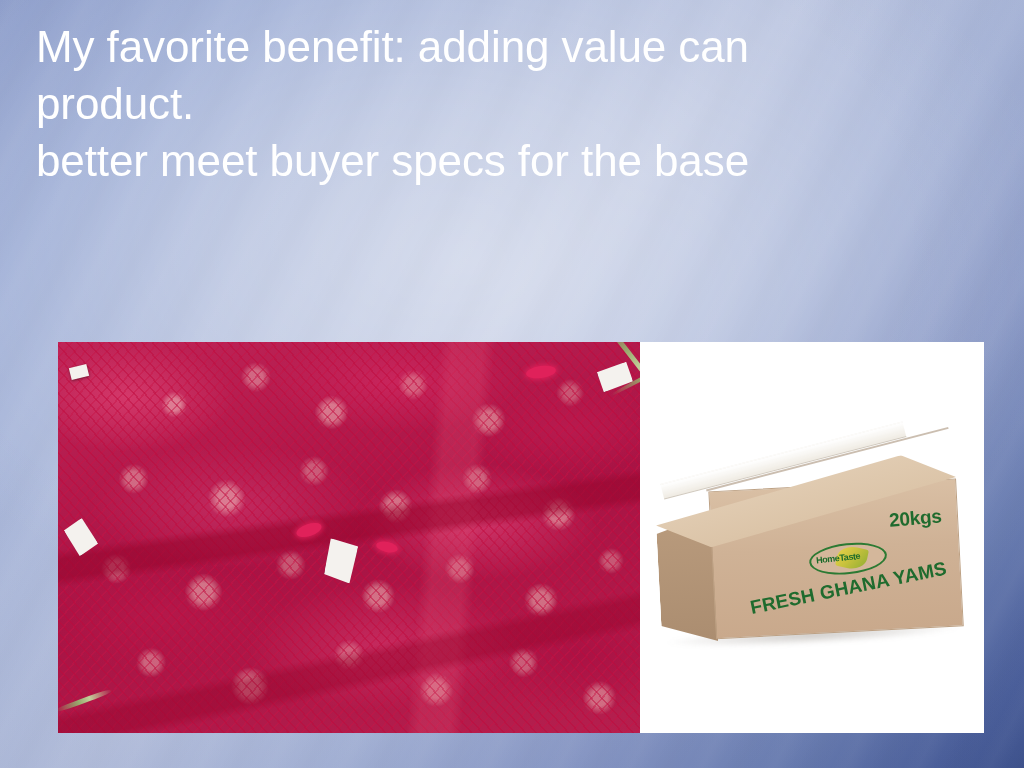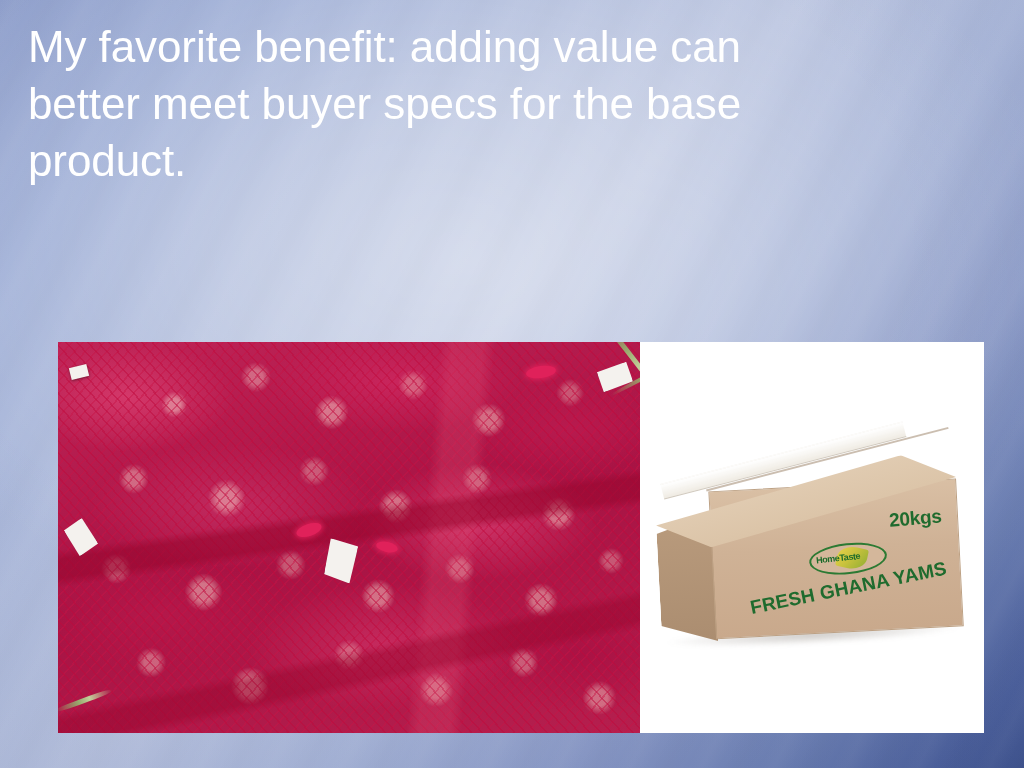--- a/index.html
+++ b/index.html
@@ -51,21 +51,21 @@
     pointer-events: none;
     background: radial-gradient(ellipse 120% 110% at 40% 30%,
       rgba(255,255,255,0.0) 40%,
       rgba(40,60,120,0.10) 78%,
       rgba(30,50,110,0.26) 100%);
   }
 
   
   .title-block {
     position: absolute;
-    left: 28px;
+    left: 36px;
     top: 18px;
     width: 900px;
   }
   .title-line {
     color: #ffffff;
     font-size: 44px;
     line-height: 57px;
     font-weight: 400;
     letter-spacing: -0.1px;
     white-space: nowrap;
@@ -306,22 +306,22 @@
 </head>
 <body>
 
 <div id="slide">
 
   <div class="streaks"></div>
   <div class="vignette"></div>
 
   <div class="title-block">
     <div class="title-line">My favorite benefit: adding value can</div>
+    <div class="title-line">product.</div>
     <div class="title-line">better meet buyer specs for the base</div>
-    <div class="title-line">product.</div>
   </div>
 
   <div class="photo-onions">
     <div class="onion-base"></div>
     <div class="onion-bulbs"></div>
     <div class="onion-mesh"></div>
     <div class="onion-seams"></div>
 
     <div class="sack-tie" style="left:238px; top:182px; width:26px; height:12px; transform:rotate(-18deg);"></div>
     <div class="sack-tie" style="left:318px; top:200px; width:22px; height:10px; transform:rotate(12deg);"></div>

